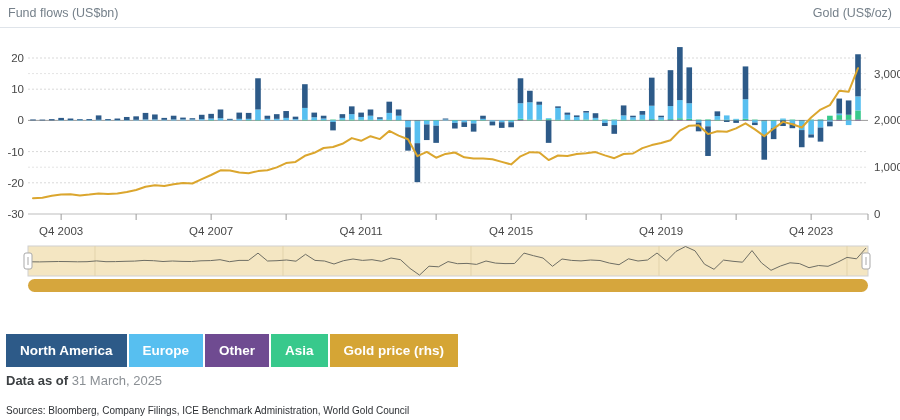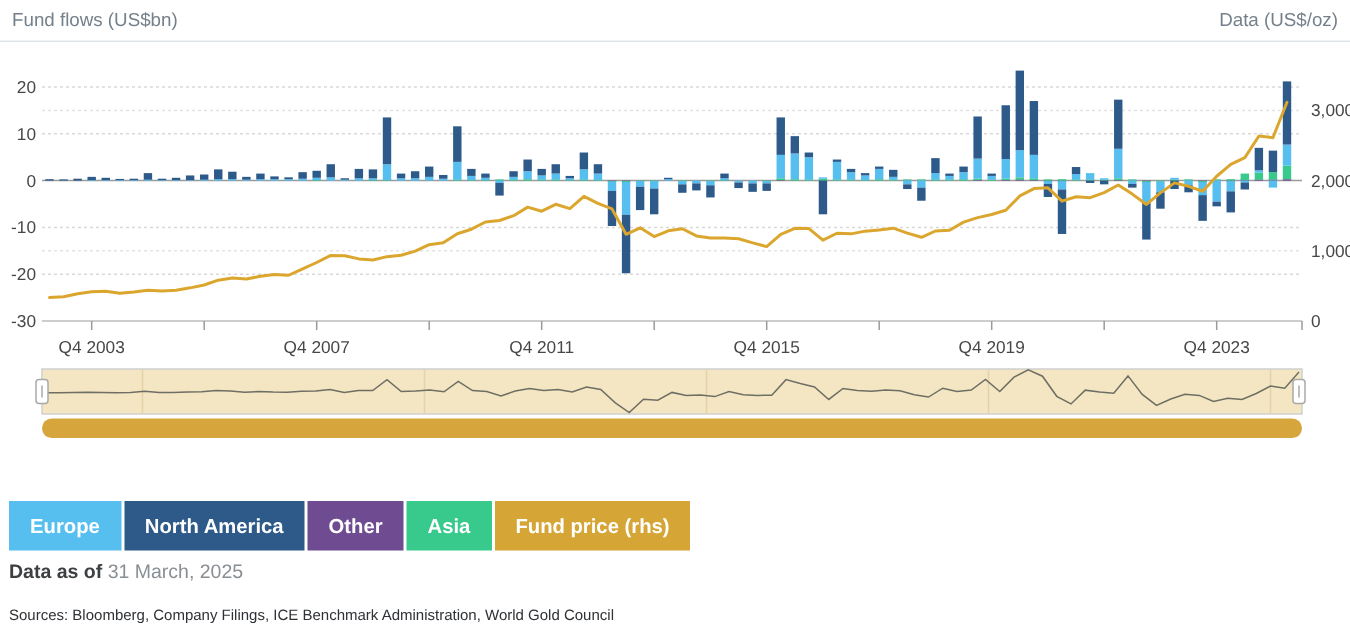--- a/index.html
+++ b/index.html
@@ -15,21 +15,21 @@
   .dataasof b{color:#3c4043;}
   .sources{margin:17px 0 0 6px;font-size:10px;color:#2e3135;}
 </style>
 </head>
 <body>
 
 <div class="page">
 
   <div class="chart-header">
     <span class="axis-title">Fund flows (US$bn)</span>
-    <span class="axis-title">Data (US$/oz)</span>
+    <span class="axis-title">Gold (US$/oz)</span>
   </div>
 
   <svg id="main-svg" width="900" height="216" viewBox="0 26 900 216">
       <g>
         <line x1="28" x2="868" y1="56" y2="56" stroke="#d9d9d9" stroke-width="1" stroke-dasharray="2,2"></line>
         <line x1="28" x2="868" y1="87.2" y2="87.2" stroke="#d9d9d9" stroke-width="1" stroke-dasharray="2,2"></line>
         <line x1="28" x2="868" y1="149.60000000000002" y2="149.60000000000002" stroke="#d9d9d9" stroke-width="1" stroke-dasharray="2,2"></line>
         <line x1="28" x2="868" y1="180.8" y2="180.8" stroke="#d9d9d9" stroke-width="1" stroke-dasharray="2,2"></line>
         <line x1="28" x2="868" y1="71.6" y2="71.6" stroke="#e4e4e4" stroke-width="1" stroke-dasharray="2,2"></line>
         <line x1="28" x2="868" y1="165.2" y2="165.2" stroke="#e4e4e4" stroke-width="1" stroke-dasharray="2,2"></line>
@@ -339,25 +339,25 @@
         <line x1="28" x2="28" y1="258" y2="266" stroke="#a9a9a9" stroke-width="1"></line>
       </g>
       <g>
         <rect x="862" y="254" width="8" height="16" rx="2" fill="#ffffff" stroke="#a9a9a9" stroke-width="1"></rect>
         <line x1="866" x2="866" y1="258" y2="266" stroke="#a9a9a9" stroke-width="1"></line>
       </g>
       <rect x="28" y="280" width="840" height="13" rx="6.5" fill="#d6a63d"></rect>
     </svg>
 
   <div class="legend-row" id="legend-row">
+      <div class="legend-chip" style="background: rgb(45, 90, 136);"><span>North America</span></div>
       <div class="legend-chip" style="background: rgb(87, 191, 240);"><span>Europe</span></div>
-      <div class="legend-chip" style="background: rgb(45, 90, 136);"><span>North America</span></div>
       <div class="legend-chip" style="background: rgb(111, 75, 145);"><span>Other</span></div>
       <div class="legend-chip" style="background: rgb(56, 201, 140);"><span>Asia</span></div>
-      <div class="legend-chip" style="background: rgb(213, 165, 53);"><span>Fund price (rhs)</span></div>
+      <div class="legend-chip" style="background: rgb(213, 165, 53);"><span>Gold price (rhs)</span></div>
     </div>
 
   <div class="dataasof">
     <b>Data as of</b>
     <span>31 March, 2025</span>
   </div>
 
   <div class="sources">Sources: Bloomberg, Company Filings, ICE Benchmark Administration, World Gold Council</div>
 </div>
 

